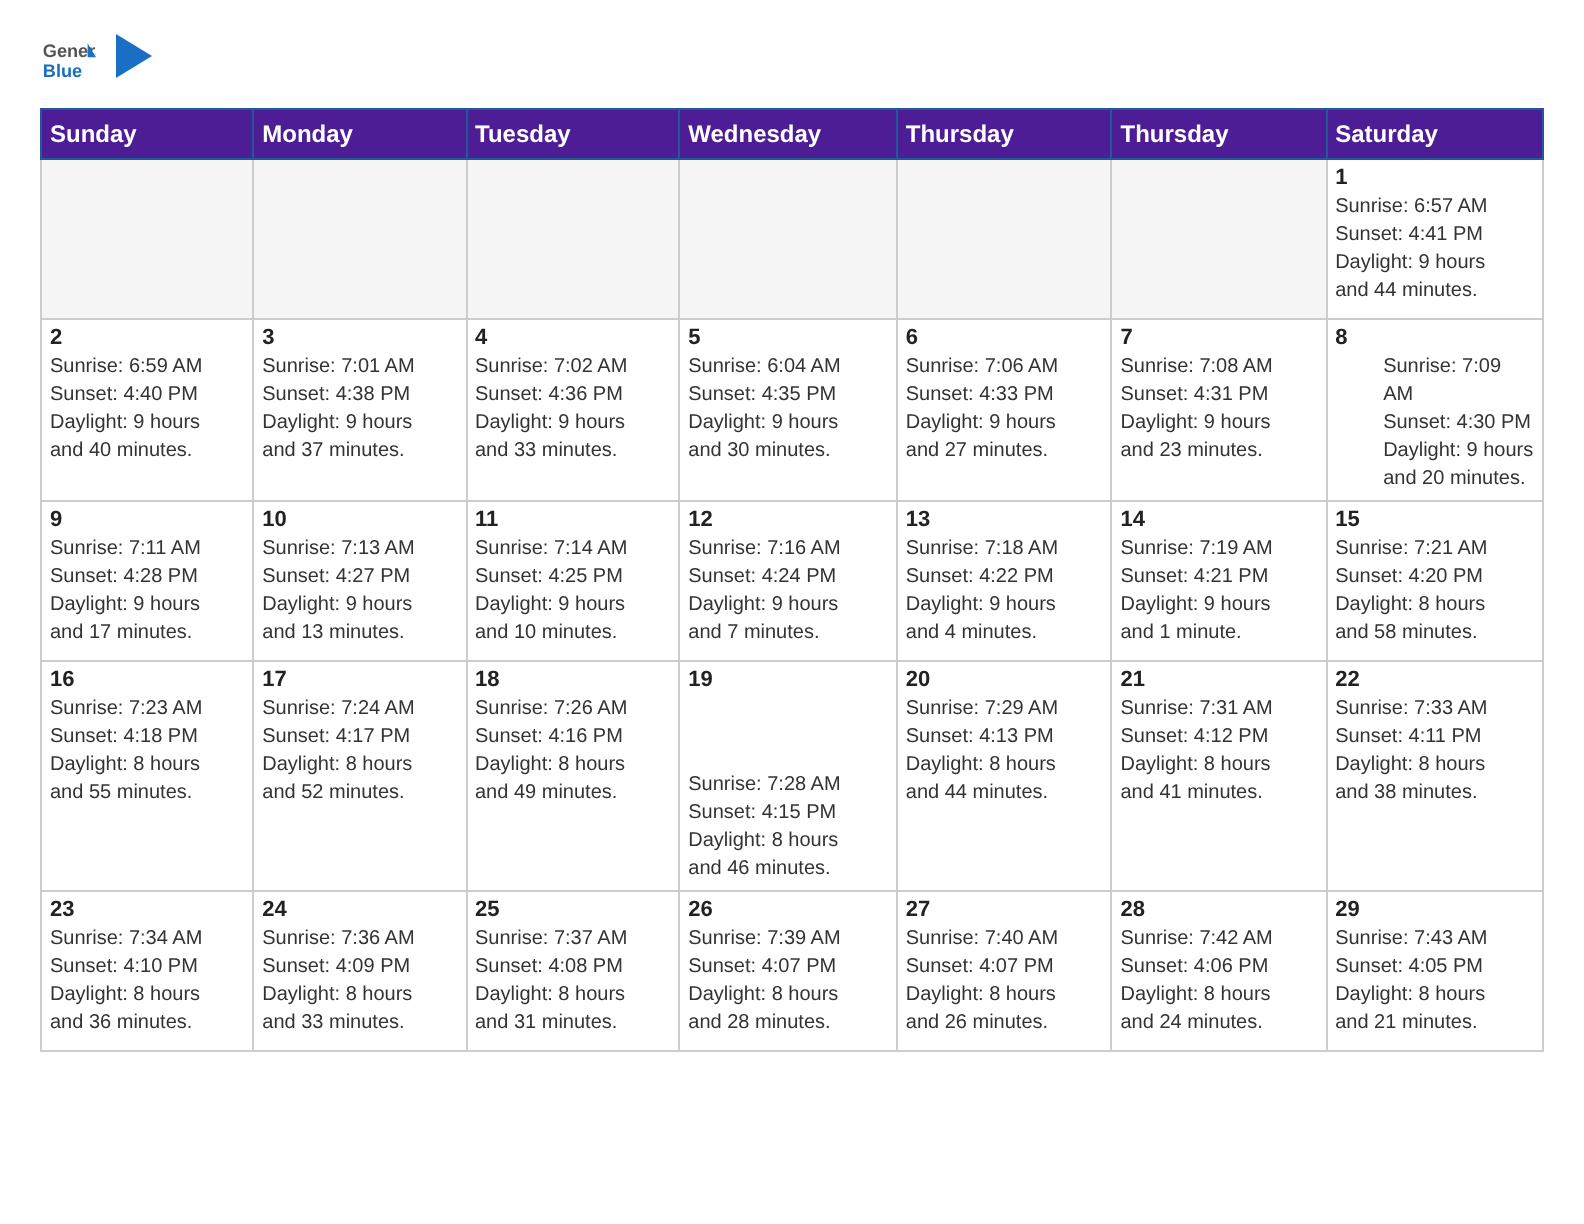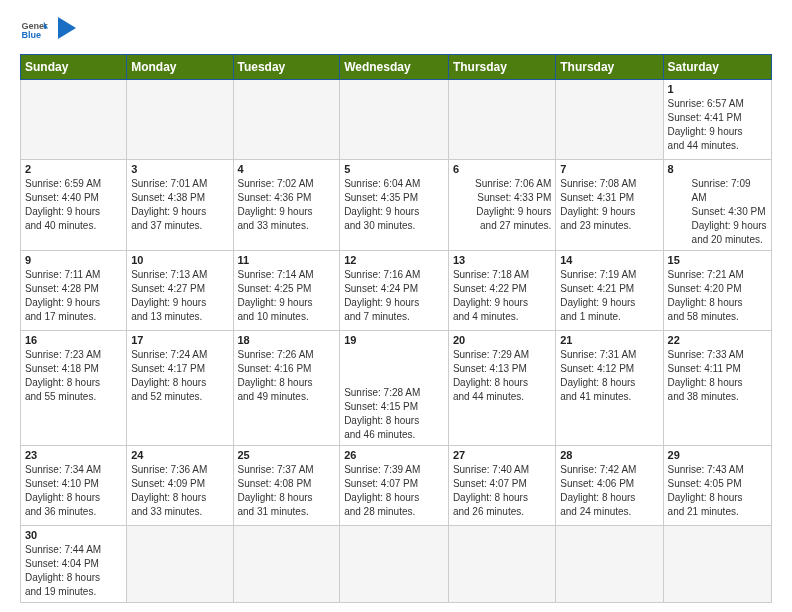--- a/index.html
+++ b/index.html
@@ -43,21 +43,21 @@
     .subtitle {
       font-size: 14px;
       color: #555;
     }
     .calendar {
       width: 100%;
       border-collapse: collapse;
       border: 1px solid #ccc;
     }
     .calendar th {
-      background: #4d7c0f;
+      background: #4c1d95;
       color: #fff;
       font-size: 12px;
       font-weight: bold;
       padding: 5px 4px;
       text-align: left;
       border: 1px solid #1e5a9a;
     }
     .calendar td {
       vertical-align: top;
       border: 1px solid #ccc;
@@ -164,21 +164,21 @@
           </td>
           <td>
             <span class="day-number">5</span>
             <div class="day-info" style="white-space: pre-line;">Sunrise: 6:04 AM
 Sunset: 4:35 PM
 Daylight: 9 hours
 and 30 minutes.</div>
           </td>
           <td>
             <span class="day-number">6</span>
-            <div class="day-info" style="white-space: pre-line; text-align: right;">Sunrise: 7:06 AM
+            <div class="day-info" style="white-space: pre-line;">Sunrise: 7:06 AM
 Sunset: 4:33 PM
 Daylight: 9 hours
 and 27 minutes.</div>
           </td>
           <td>
             <span class="day-number">7</span>
             <div class="day-info" style="white-space: pre-line;">Sunrise: 7:08 AM
 Sunset: 4:31 PM
 Daylight: 9 hours
 and 23 minutes.</div>
@@ -336,31 +336,16 @@
 Daylight: 8 hours
 and 24 minutes.</div>
           </td>
           <td>
             <span class="day-number">29</span>
             <div class="day-info" style="white-space: pre-line;">Sunrise: 7:43 AM
 Sunset: 4:05 PM
 Daylight: 8 hours
 and 21 minutes.</div>
           </td>
-        </tr>
-        <tr>
-          <td class="last-row">
-            <span class="day-number">30</span>
-            <div class="day-info" style="white-space: pre-line;">Sunrise: 7:44 AM
-Sunset: 4:04 PM
-Daylight: 8 hours
-and 19 minutes.</div>
-          </td>
-          <td class="empty last-row"></td>
-          <td class="empty last-row"></td>
-          <td class="empty last-row"></td>
-          <td class="empty last-row"></td>
-          <td class="empty last-row"></td>
-          <td class="empty last-row"></td>
         </tr>
       </tbody>
   </table>
 </div>
 
 </body></html>

